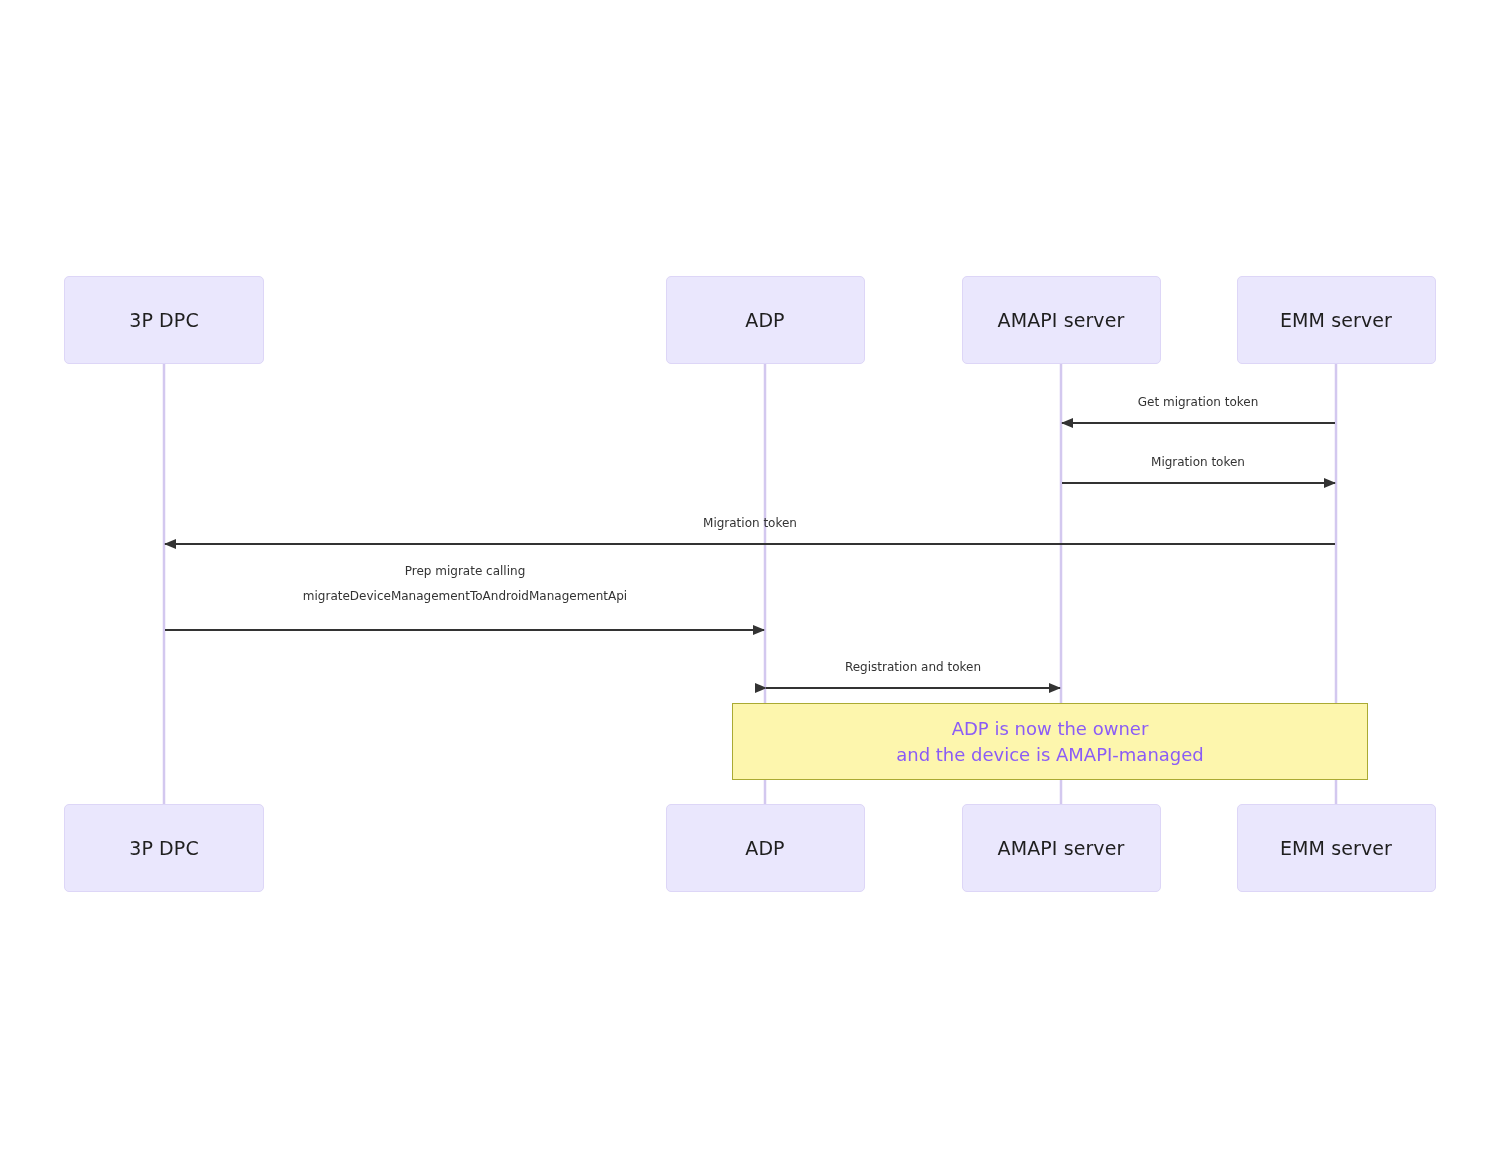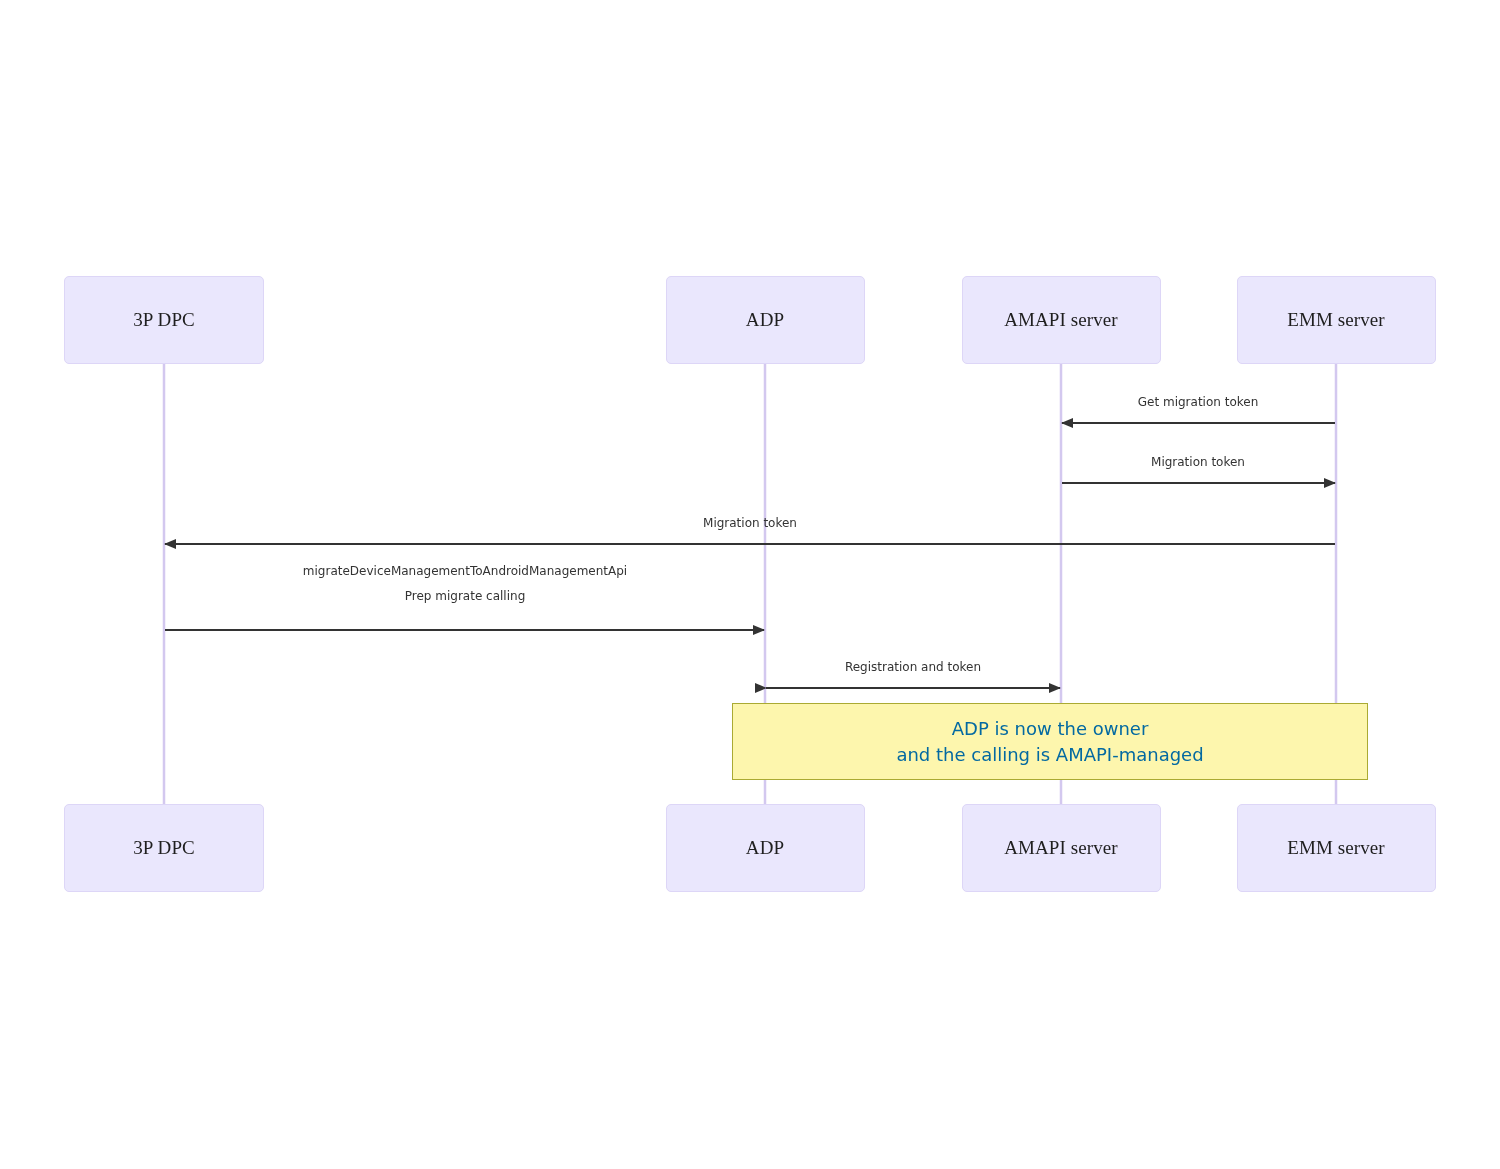--- a/index.html
+++ b/index.html
@@ -37,21 +37,20 @@
     align-items: center;
     justify-content: center;
   }
   .participant-label {
     font-size: 19px;
     color: #1f1f1f;
     letter-spacing: 0.1px;
     font-weight: 400;
     text-align: center;
     line-height: 1.2;
-    font-family: Liberation Serif, serif;
   }
   .msg-label {
     position: absolute;
     font-size: 12px;
     color: #333333;
     text-align: center;
     line-height: 25px;
     white-space: nowrap;
     transform: translateX(-50%);
   }
@@ -59,21 +58,21 @@
     position: absolute;
     box-sizing: border-box;
     background: #fdf6ad;
     border: 1px solid #aaaa33;
     display: flex;
     align-items: center;
     justify-content: center;
   }
   .note-text {
     font-size: 18px;
-    color: #0369a1;
+    color: #8b5cf6;
     text-align: center;
     line-height: 26px;
   }
 </style>
 </head>
 <body>
 
 <div id="diagram">
 
   <svg id="svg-layer" viewBox="0 0 1500 1169" xmlns="http://www.w3.org/2000/svg">
@@ -132,29 +131,29 @@
       <div class="msg-label" style="left: 1198px; top: 390px;">
         <div>Get migration token</div>
       </div>
       <div class="msg-label" style="left: 1198px; top: 450px;">
         <div>Migration token</div>
       </div>
       <div class="msg-label" style="left: 750px; top: 511px;">
         <div>Migration token</div>
       </div>
       <div class="msg-label" style="left: 465px; top: 559px;">
+        <div>Prep migrate calling</div>
         <div>migrateDeviceManagementToAndroidManagementApi</div>
-        <div>Prep migrate calling</div>
       </div>
       <div class="msg-label" style="left: 913px; top: 655px;">
         <div>Registration and token</div>
       </div>
     </div>
   <div id="notes">
       <div class="note-box" style="left: 732px; top: 703px; width: 636px; height: 77px;">
         <div class="note-text">
           <div>ADP is now the owner</div>
-          <div>and the calling is AMAPI-managed</div>
+          <div>and the device is AMAPI-managed</div>
         </div>
       </div>
     </div>
 
 </div>
 
 </body></html>

